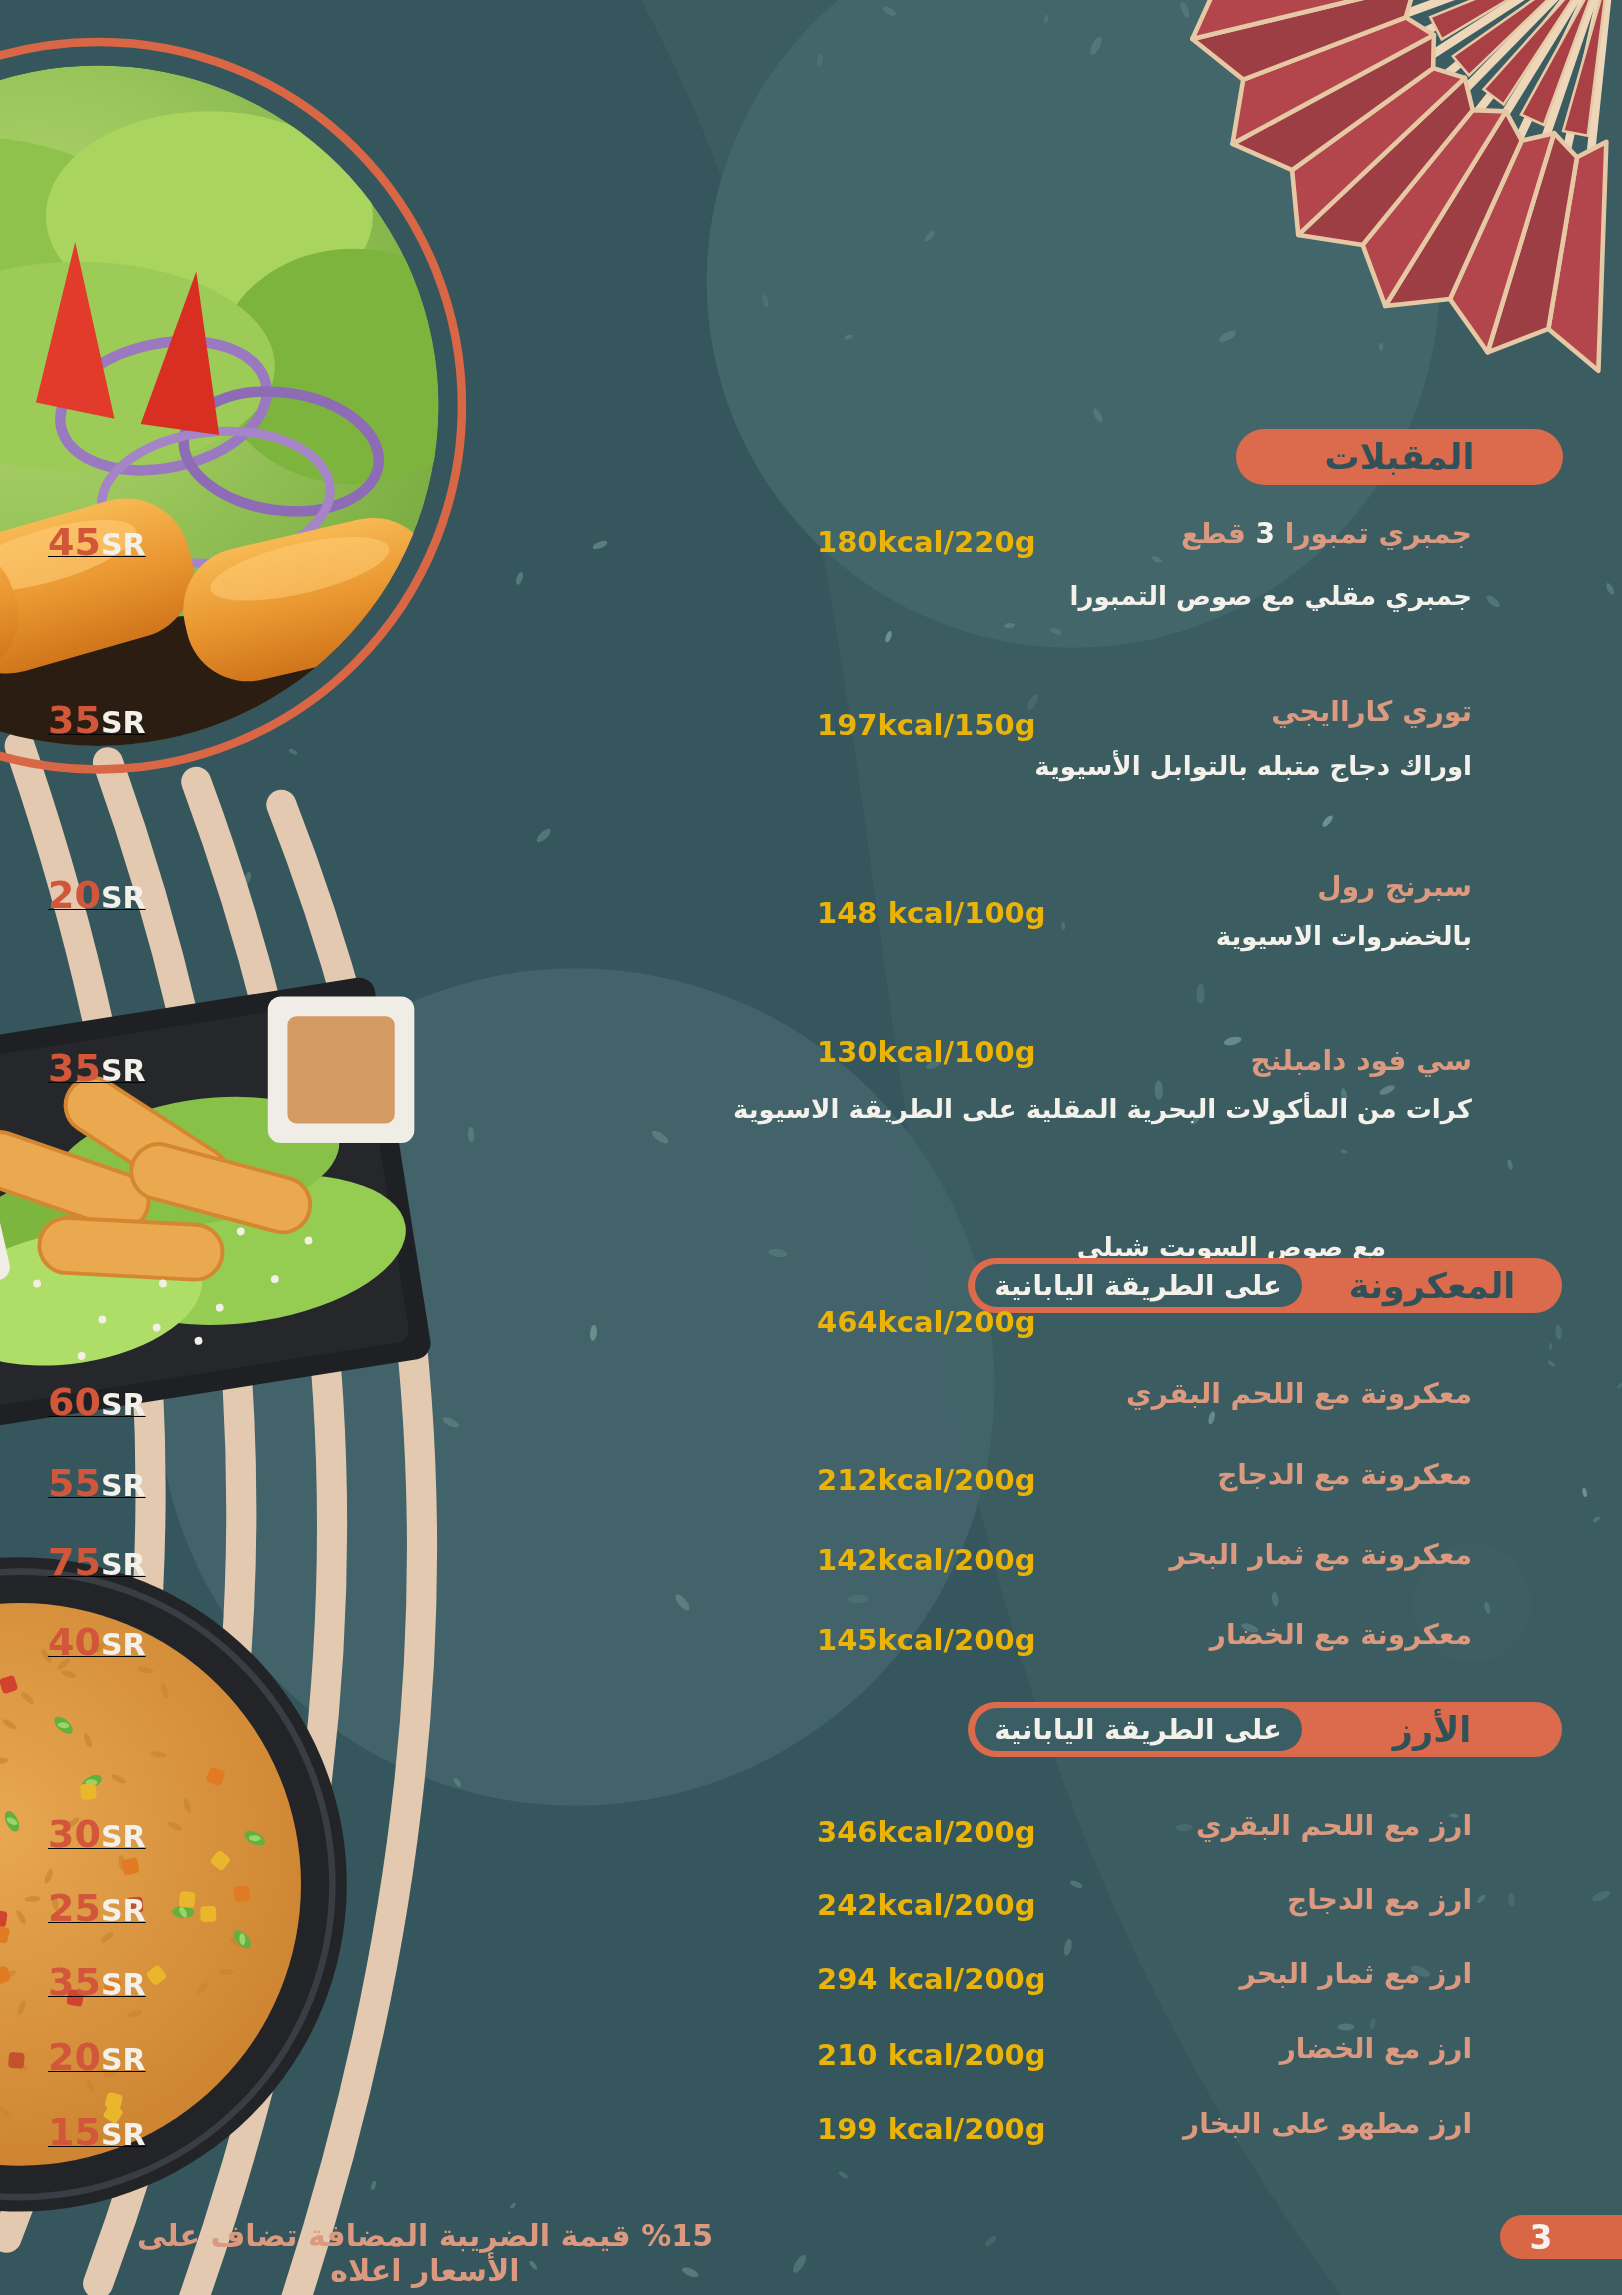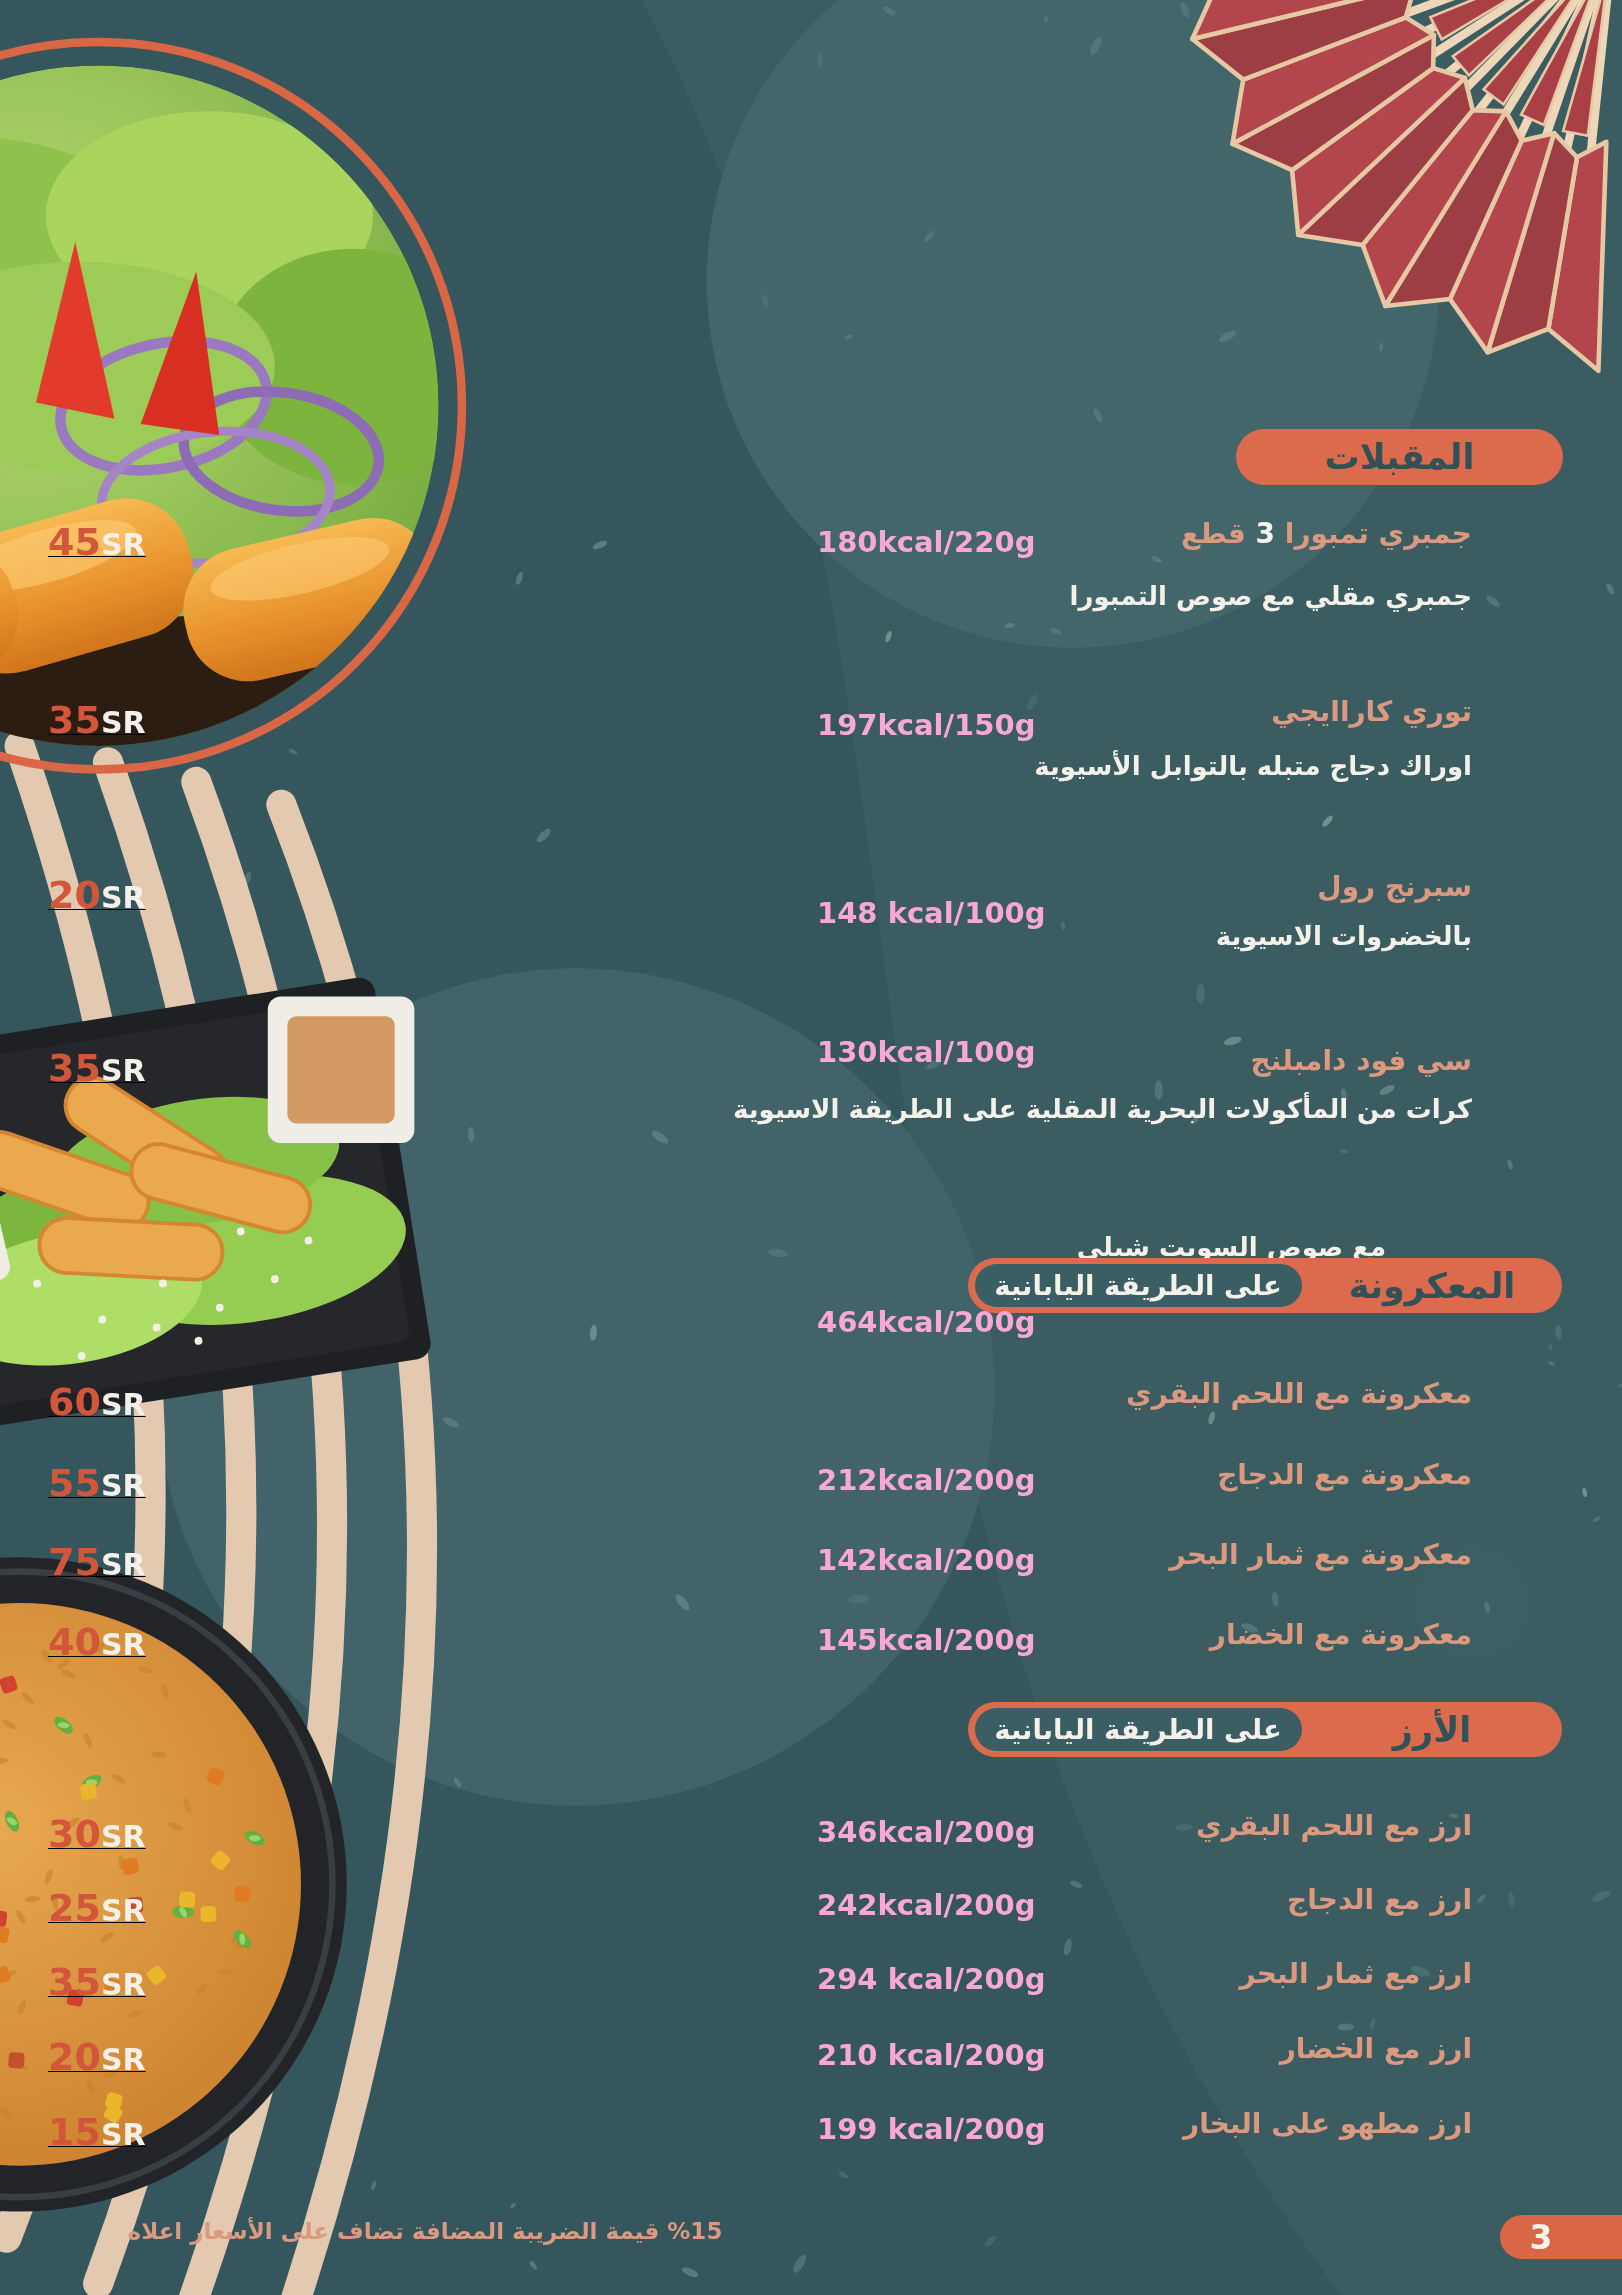--- a/index.html
+++ b/index.html
@@ -18,26 +18,26 @@
   .combo-pill{right:60px;width:594px;height:55px;}
   .combo-title{position:absolute;right:0;top:0;width:260px;height:55px;display:flex;align-items:center;justify-content:center;font-size:35px;font-weight:bold;color:#2F5157;}
   .badge{position:absolute;left:6.5px;top:5.9px;width:327px;height:43px;background:#3A5E63;border-radius:21.6px;display:flex;align-items:center;justify-content:center;font-size:27.5px;font-weight:bold;color:#F4F1EA;}
 
   
   .item-name{position:absolute;right:150px;font-size:28px;font-weight:bold;color:#DB997F;white-space:nowrap;}
   .item-name .qty{color:#F6F3EC;}
   .item-price{position:absolute;left:48px;direction:ltr;white-space:nowrap;text-decoration:underline;}
   .item-price .num{font-size:38px;font-weight:bold;color:#D2573A;}
   .item-price .cur{font-size:30px;font-weight:bold;color:#F4F1EA;}
-  .item-kcal{position:absolute;left:817px;direction:ltr;font-size:29px;font-weight:bold;color:#f9a8d4;white-space:nowrap;}
+  .item-kcal{position:absolute;left:817px;direction:ltr;font-size:29px;font-weight:bold;color:#eab308;white-space:nowrap;}
   .item-desc{position:absolute;right:150px;font-size:26px;font-weight:600;color:#F4F1EA;white-space:nowrap;}
   .desc2{right:236px;}
 
   
-  .tax-note{position:absolute;top:2218px;left:124px;width:602px;text-align:center;font-size:23px;font-weight:bold;color:#DB997F;}
+  .tax-note{position:absolute;top:2218px;left:124px;width:602px;text-align:center;font-size:30px;font-weight:bold;color:#DB997F;}
   .page-tab{position:absolute;left:1500px;top:2215px;width:131px;height:44px;background:#D96746;border-radius:22px 0 0 22px;display:flex;align-items:center;padding-right:36px;box-sizing:border-box;direction:ltr;}
   .page-tab span{font-size:33px;font-weight:bold;color:#F6F3EC;margin-left:29.4px;}
 </style>
 </head>
 <body>
 
 <div class="page">
 
   <svg class="bg" id="art" viewBox="0 0 2479 3508" aria-hidden="true">
     <defs>

